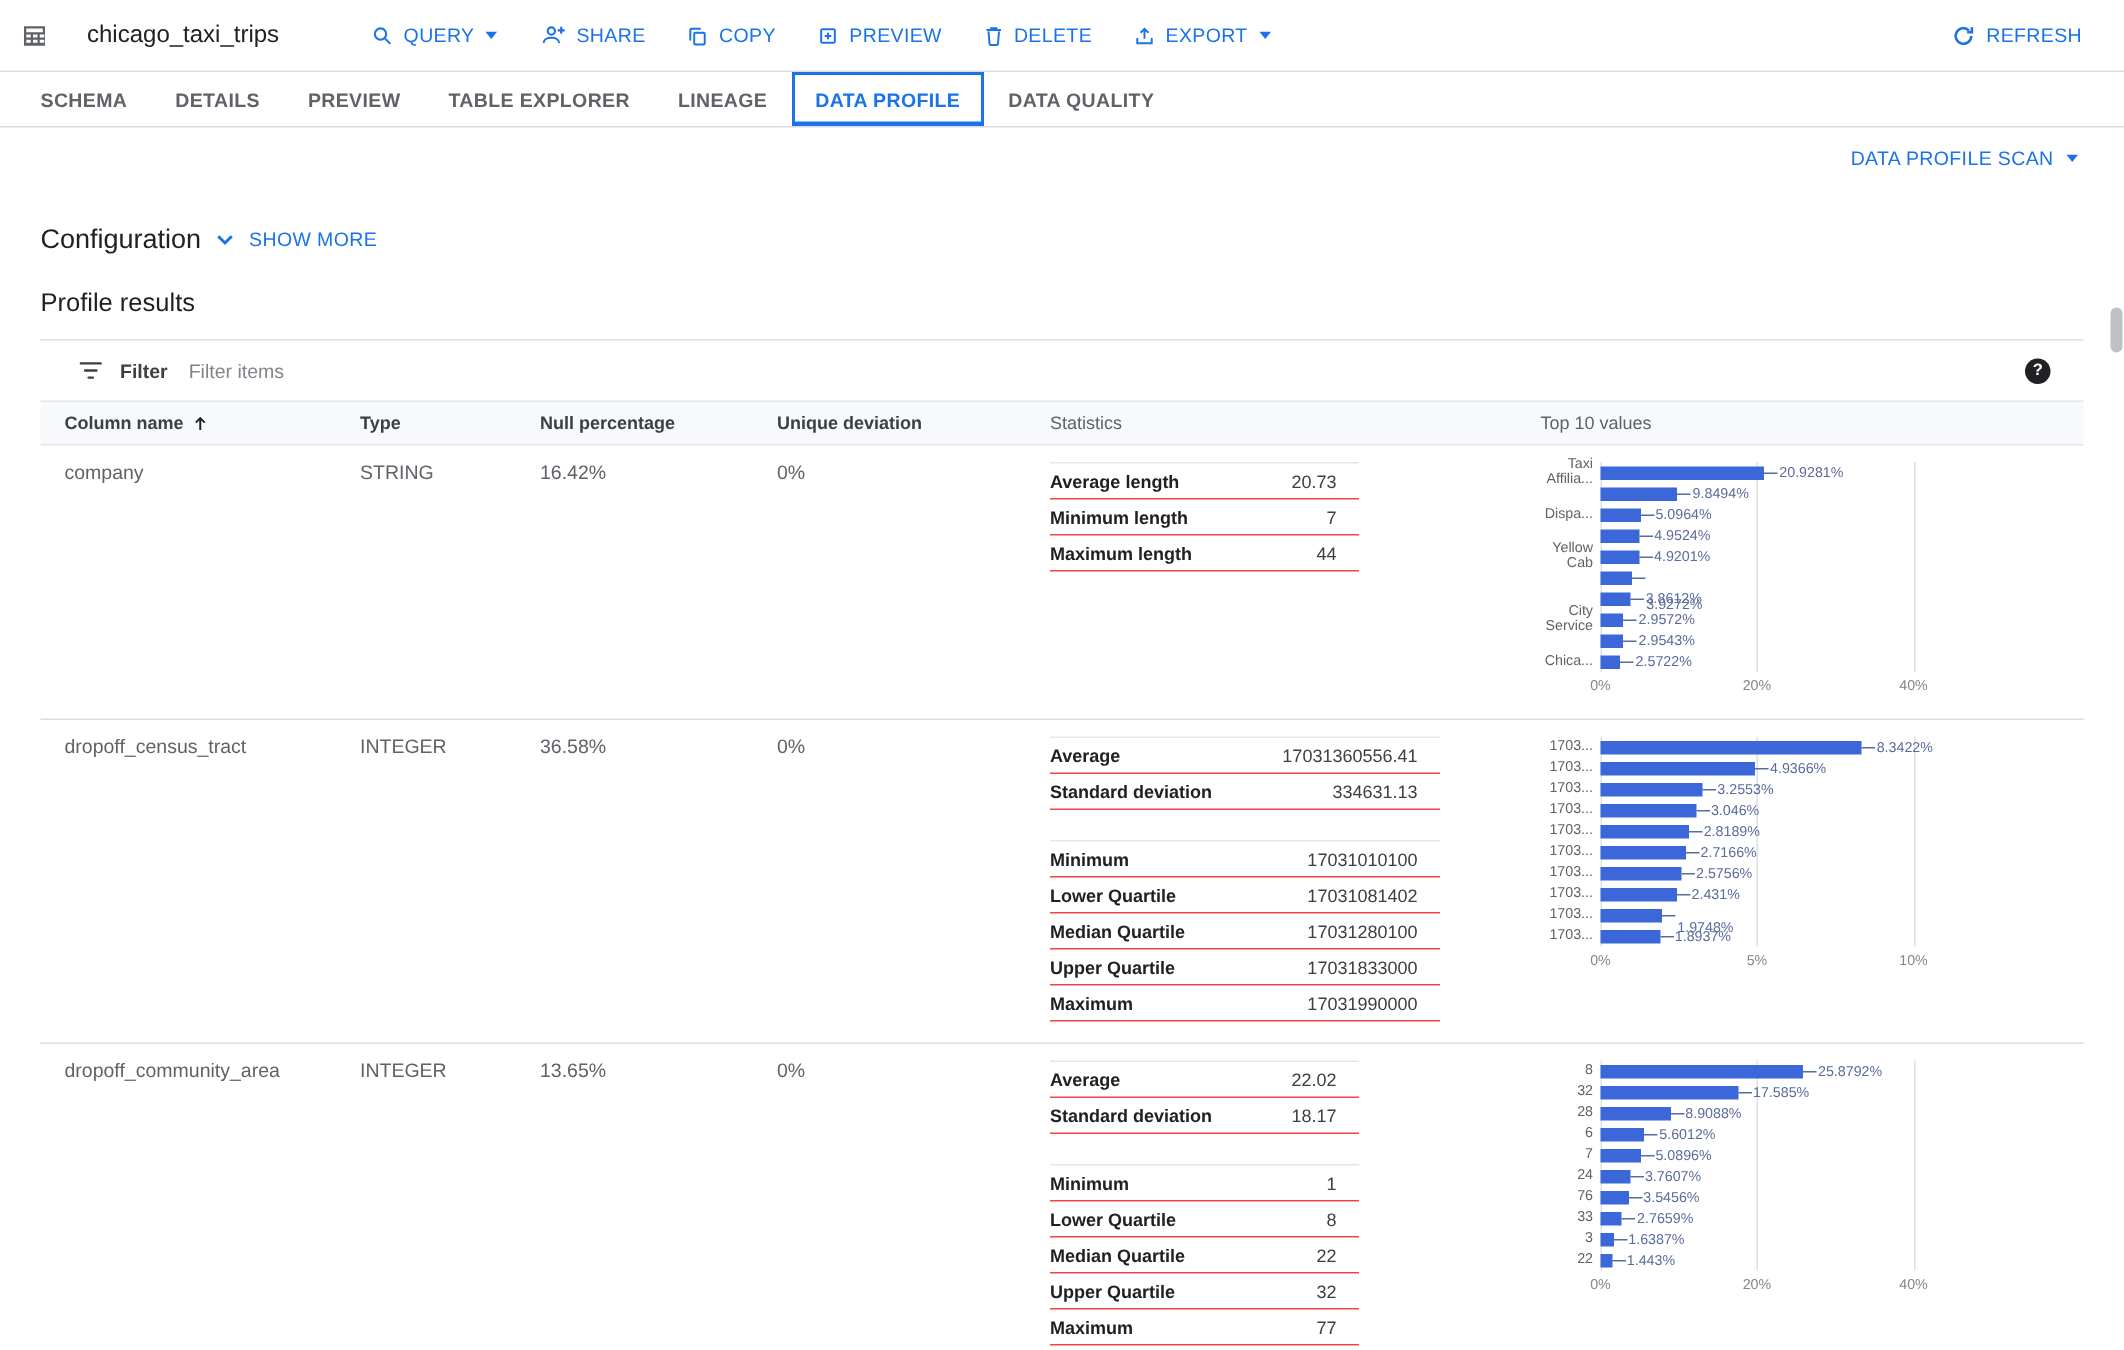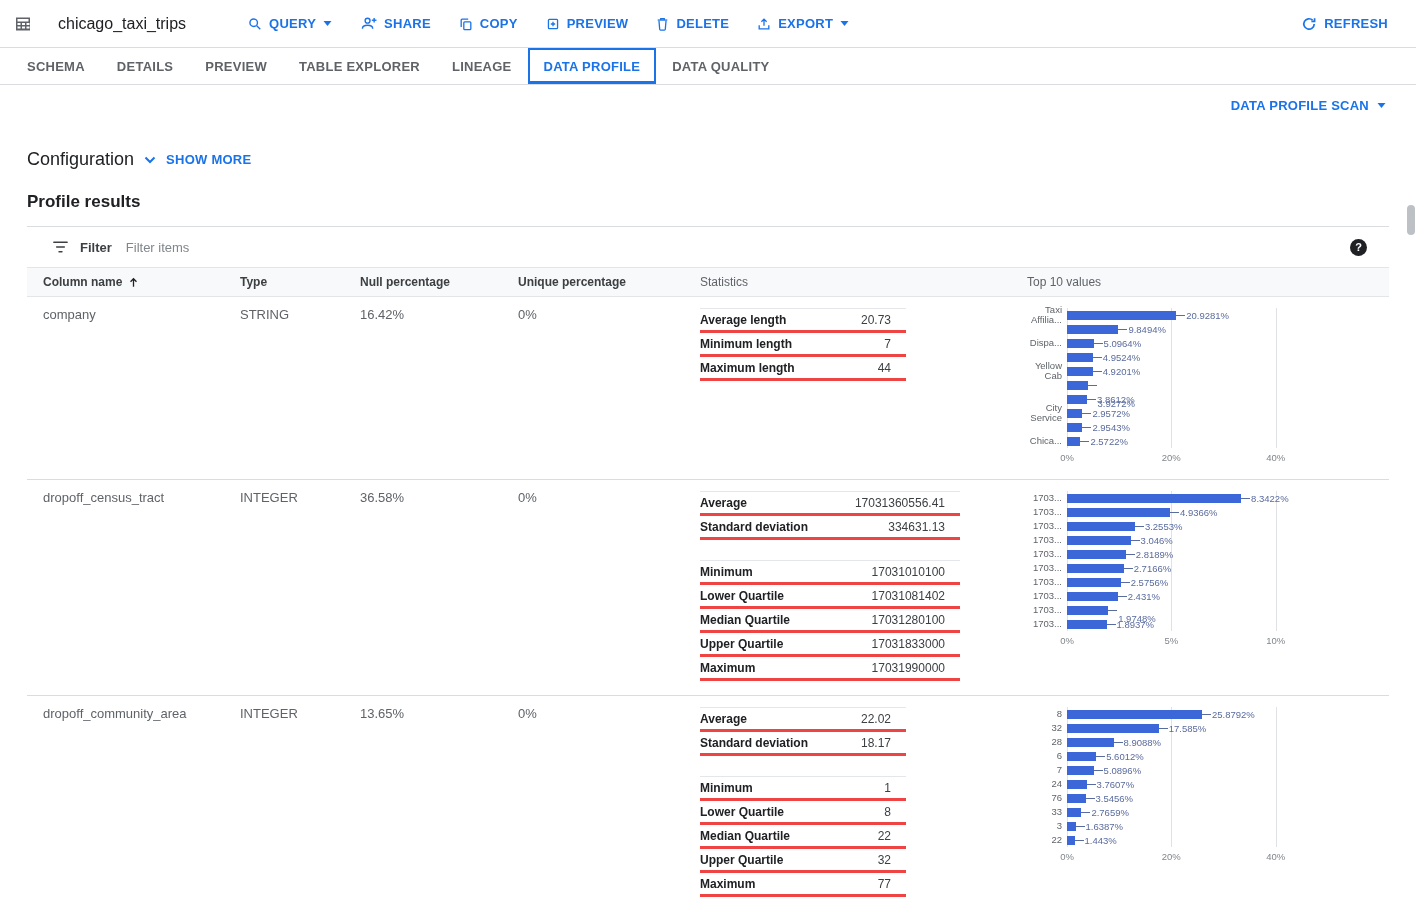--- a/index.html
+++ b/index.html
@@ -6,39 +6,39 @@
   html,body{width:1416px;height:900px;overflow:hidden;background:#fff;
     font-family:"Liberation Sans","DejaVu Sans",sans-serif;color:#202124}
   button{font-family:inherit;cursor:pointer}
 
   
   .topbar{display:flex;align-items:center;height:48px;border-bottom:1px solid #dadce0;padding:0 16px 0 14px;background:#fff}
   .title-group{display:flex;align-items:center;gap:26px}
   .page-title{font-size:16px;color:#202124}
   .actions{display:flex;align-items:center;margin-left:50px;gap:4px}
   .tb-btn{display:flex;align-items:center;gap:7px;border:none;background:none;color:#1a73e8;
-    font-size:13px;font-weight:700;letter-spacing:.25px;padding:8px 12px;border-radius:4px}
+    font-size:13px;font-weight:400;letter-spacing:.25px;padding:8px 12px;border-radius:4px}
   .tb-btn .ic,.caret{display:flex;align-items:center}
   .refresh{margin-left:auto}
 
   
   .tabs{display:flex;height:37px;border-bottom:1px solid #dadce0;padding-left:11px}
   .tab{display:flex;align-items:center;padding:0 16px;font-size:13px;font-weight:700;letter-spacing:.25px;
     color:#5f6368;cursor:pointer;position:relative;white-space:nowrap}
   .tab.active{color:#1a73e8;outline:2px solid #1a73e8;outline-offset:-2px}
   .tab.active::after{content:"";position:absolute;left:2px;right:2px;bottom:0;height:3px;background:#1a73e8}
 
   
   .scan-row{display:flex;justify-content:flex-end;padding:13px 30px 0 0}
   .link-btn{display:flex;align-items:center;gap:8px;border:none;background:none;color:#1a73e8;
-    font-size:13px;font-weight:700;letter-spacing:.25px}
+    font-size:13px;font-weight:400;letter-spacing:.25px}
   .config-row{display:flex;align-items:center;gap:10px;margin:36px 0 0 27px}
   .config-title{font-size:18px;font-weight:400}
   .config-chevron{display:flex;color:#1a73e8;cursor:pointer}
-  .profile-title{margin:22px 0 0 27px;font-size:17px;font-weight:700}
+  .profile-title{margin:22px 0 0 27px;font-size:17px;font-weight:400}
 
   
   .card{margin:14px 27px 0;border-top:1px solid #dadce0}
   .filter-row{display:flex;align-items:center;height:40px;padding:0 22px 0 25px}
   .filter-label{font-size:13px;font-weight:700;color:#3c4043;margin-left:11px}
   .filter-input{border:none;outline:none;flex:1;margin-left:14px;font-size:13px;color:#202124;background:transparent}
   .filter-input::placeholder{color:#80868b}
   .help{width:17px;height:17px;border-radius:50%;background:#202124;color:#fff;font-size:11px;font-weight:700;
     display:flex;align-items:center;justify-content:center;margin-left:16px;cursor:pointer;flex:none}
   .help::after{content:"?"}
@@ -49,21 +49,21 @@
   .th.light{color:#5f6368;font-weight:400}
   .th .sort{display:flex;margin-left:2px}
 
   .trow{border-bottom:1px solid #dadce0;padding-top:10px;padding-bottom:14px;align-items:start;font-size:13px;color:#5f6368}
 
   
   .stats{width:206px;margin-top:1px}
   .wide-stats .stats{width:260px}
   .stat-group{border-top:1px solid #e4e6e9}
   .stat-group + .stat-group{margin-top:20px}
-  .stat-row{display:flex;justify-content:space-between;align-items:center;height:24px;border-bottom:3px solid #ef4444;padding-right:15px}
+  .stat-row{display:flex;justify-content:space-between;align-items:center;height:24px;border-bottom:1px solid #ef4444;padding-right:15px}
   .slabel{font-size:12px;font-weight:700;color:#202124}
   .sval{font-size:12px;color:#3c4043}
 
   
   .chart{margin-top:1px}
   .chart-body{display:flex}
   .ylabels{width:40px;display:flex;flex-direction:column;flex:none}
   .ylab{height:14px;display:flex;align-items:center;justify-content:flex-end;padding-right:5px;font-size:9.5px;
     line-height:10px;color:#5f6368;white-space:pre-line;text-align:right;overflow:visible}
   .plot{position:relative;flex:none}
@@ -225,21 +225,21 @@
               </svg>
             </span>
           </div>
           <div class="th">
             <span>Type</span>
           </div>
           <div class="th">
             <span>Null percentage</span>
           </div>
           <div class="th">
-            <span>Unique percentage</span>
+            <span>Unique deviation</span>
           </div>
           <div class="th light">
             <span>Statistics</span>
           </div>
           <div class="th light">
             <span>Top 10 values</span>
           </div>
         </div>
       <div>
           <div class="grid trow">

